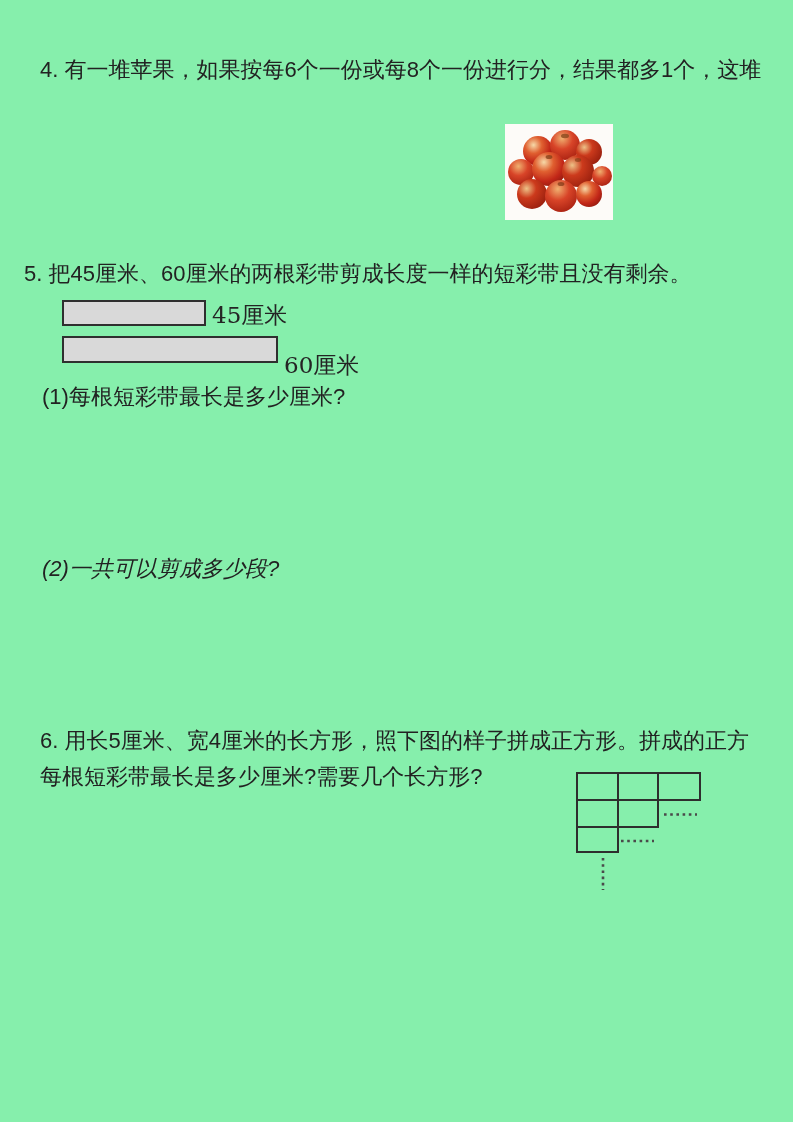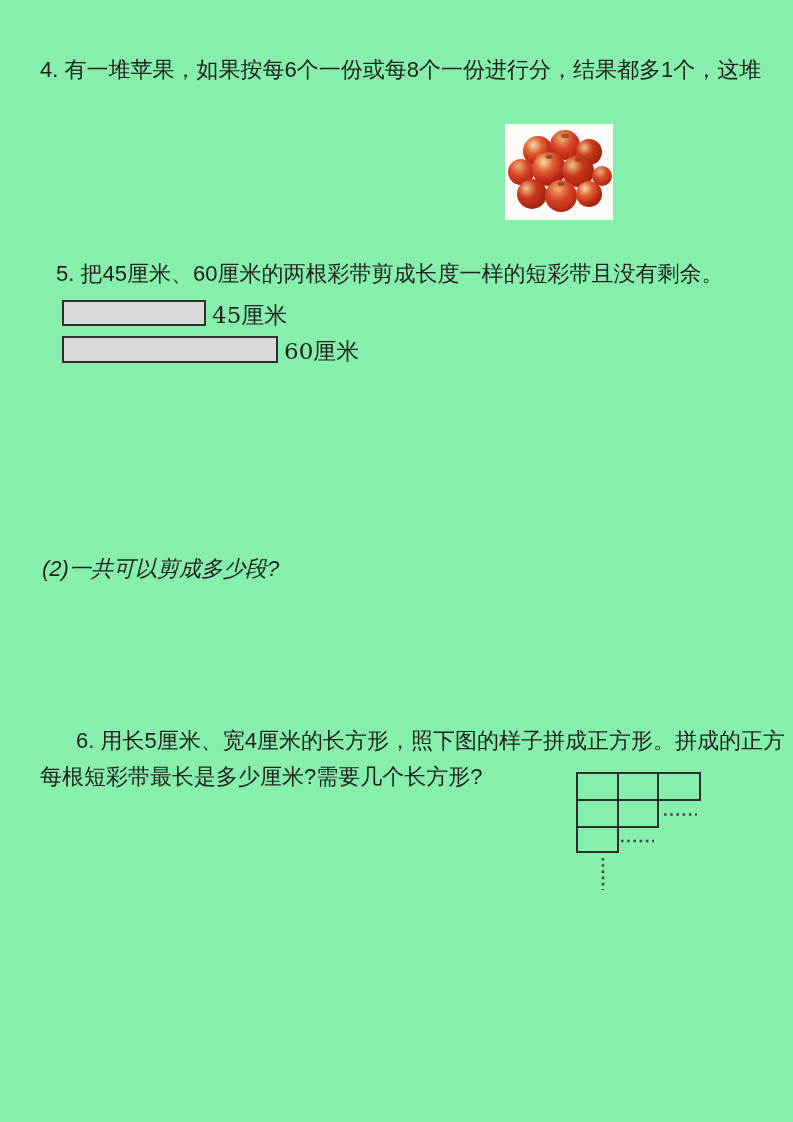--- a/index.html
+++ b/index.html
@@ -75,30 +75,31 @@
     <circle cx="27" cy="70" r="15" fill="url(#gC)"></circle>
     <circle cx="56" cy="72" r="16" fill="url(#gB)"></circle>
     <circle cx="84" cy="70" r="13" fill="url(#gA)"></circle>
 
     <ellipse cx="60" cy="12" rx="4" ry="2.2" fill="#8a4a1e" opacity="0.8"></ellipse>
     <ellipse cx="44" cy="33" rx="3.4" ry="2" fill="#7c3a14" opacity="0.7"></ellipse>
     <ellipse cx="73" cy="36" rx="3.2" ry="1.9" fill="#7c3a14" opacity="0.6"></ellipse>
     <ellipse cx="56" cy="60" rx="3.4" ry="2" fill="#6e2d0e" opacity="0.6"></ellipse>
   </svg>
 
-  <div class="tline" style="left:56px; top:259px;">5. 把45厘米、60厘米的两根彩带剪成长度一样的短彩带且没有剩余。</div>
+  <div class="tline" style="left:24px; top:259px;">5. 把45厘米、60厘米的两根彩带剪成长度一样的短彩带且没有剩余。</div>
 
   <div class="ribbon-bar" style="left: 62px; top: 300px; width: 144px; height: 26px; background: rgb(217, 217, 217); border-color: rgb(47, 47, 47);"></div>
   <div class="ribbon-label" style="left:212px; top:302px;text-align:center;">45厘米</div>
   <div class="ribbon-bar" style="left: 62px; top: 336px; width: 216px; height: 27px; background: rgb(217, 217, 217); border-color: rgb(47, 47, 47);"></div>
-  <div class="ribbon-label" style="left:284px; top:338px;">60厘米</div>
+  <div class="ribbon-label" style="left:284px; top:352px;">60厘米</div>
 
+  <div class="tline" style="left:42px; top:382px;">(1)每根短彩带最长是多少厘米?</div>
   <div class="tline" style="left:42px; top:554px;font-style:italic;">(2)一共可以剪成多少段?</div>
 
-  <div class="tline" style="left:40px; top:726px;margin-left:36px;">6. 用长5厘米、宽4厘米的长方形，照下图的样子拼成正方形。拼成的正方</div>
+  <div class="tline" style="left:40px; top:726px;">6. 用长5厘米、宽4厘米的长方形，照下图的样子拼成正方形。拼成的正方</div>
   <div class="tline" style="left:40px; top:762px;">每根短彩带最长是多少厘米?需要几个长方形?</div>
 
   <svg class="fig" style="left:575px; top:770px;" width="130" height="125" viewBox="0 0 130 125" aria-hidden="true">
     <g stroke="#2e2e2e" stroke-width="2" fill="none">
 
       <line x1="1" y1="3" x2="126" y2="3"></line>
       <line x1="1" y1="30" x2="126" y2="30"></line>
       <line x1="1" y1="57" x2="84" y2="57"></line>
       <line x1="1" y1="82" x2="44" y2="82"></line>
 

